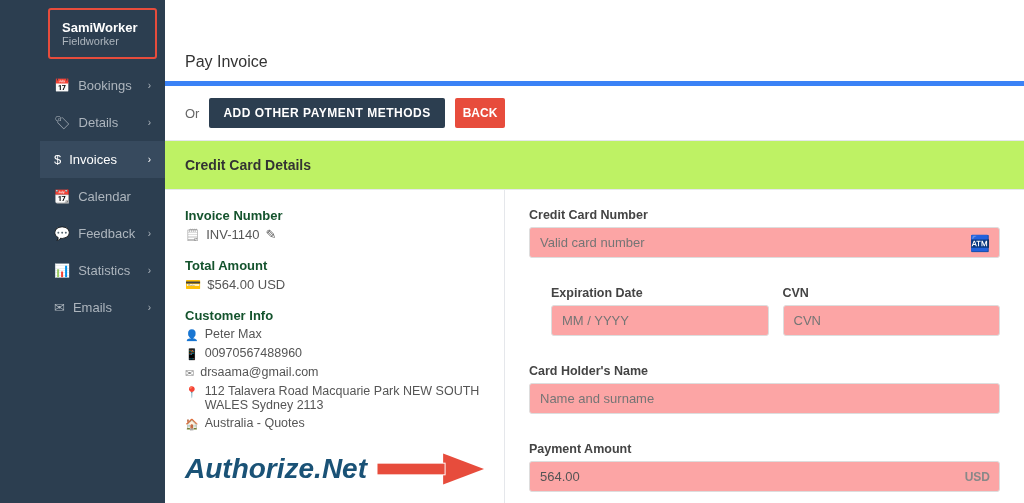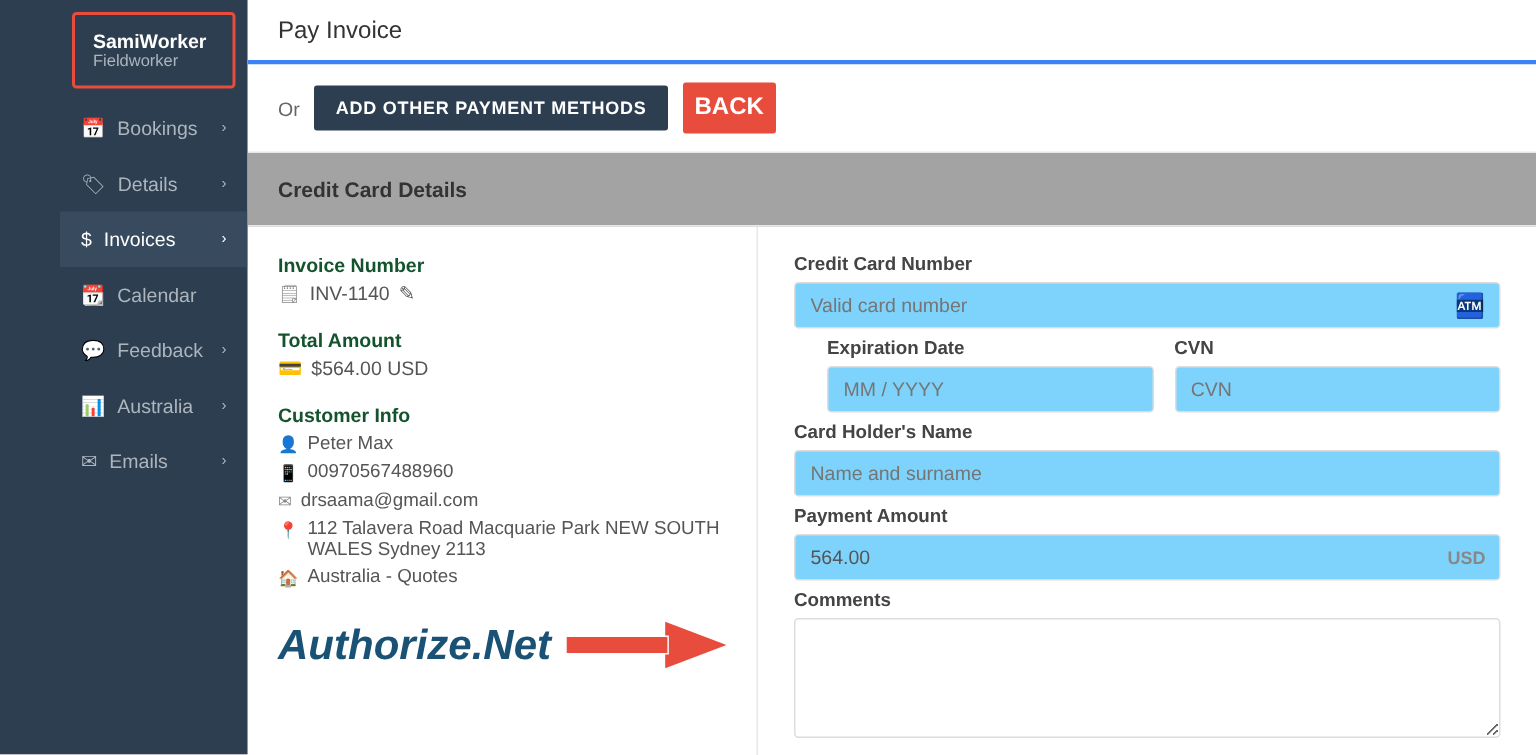--- a/index.html
+++ b/index.html
@@ -59,25 +59,26 @@
       flex: 1;
       background: #fff;
       overflow-y: auto;
       display: flex;
       flex-direction: column;
     }
 
     
     .page-header {
       padding: 12px 20px 10px;
-      border-bottom: 3px solid #3b82f6;
+      border-bottom: 5px solid #3b82f6;
       font-size: 16px;
       font-weight: 500;
       color: #333;
       background: #fff;
+      margin-top: 41px;
     }
 
     
     .action-bar {
       padding: 12px 20px;
       display: flex;
       align-items: center;
       gap: 10px;
       border-bottom: 1px solid #e5e7eb;
       background: #fff;
@@ -95,30 +96,30 @@
       font-weight: 600;
       letter-spacing: 0.5px;
       cursor: pointer;
       border-radius: 2px;
     }
     .btn-back {
       background: #e74c3c;
       color: #fff;
       border: none;
       padding: 8px 8px;
-      font-size: 16px;
+      font-size: 12px;
       font-weight: 600;
       cursor: pointer;
       border-radius: 2px;
     }
 
     
     .cc-section {
       padding: 16px 20px;
-      background: #a3a3a3;
+      background: #bef264;
       border-bottom: 1px solid #e5e7eb;
     }
     .cc-title {
       font-size: 14px;
       font-weight: 600;
       color: #333;
       margin-bottom: 2px;
     }
 
     
@@ -180,37 +181,37 @@
     .arrow-container {
       display: flex;
       align-items: center;
     }
 
     
     .right-panel {
       flex: 1;
       padding: 18px 24px;
     }
-    .form-group { margin-bottom: 6px; }
+    .form-group { margin-bottom: 28px; }
     .form-label {
       display: block;
       font-size: 12.5px;
       font-weight: 600;
       color: #444;
       margin-bottom: 5px;
     }
     .form-input {
       width: 100%;
       padding: 7px 10px;
       border: 1px solid #ddd;
       border-radius: 3px;
       font-size: 13px;
       color: #555;
       outline: none;
-      background: #7dd3fc;
+      background: #fca5a5;
     }
     .form-row { display: flex; gap: 14px; padding-left: 22px; }
     .form-row .form-group { flex: 1; }
     .cc-num-wrapper { position: relative; }
     .cc-num-wrapper .cc-icon {
       position: absolute;
       right: 10px;
       top: 50%;
       transform: translateY(-50%);
       color: #888;
@@ -283,21 +284,21 @@
       <div class="nav-item">
     <div class="nav-left">
       <span style="font-size:13px;">💬</span>
       <span>Feedback</span>
     </div>
     <span class="chevron">›</span>
   </div>
       <div class="nav-item">
     <div class="nav-left">
       <span style="font-size:13px;">📊</span>
-      <span>Australia</span>
+      <span>Statistics</span>
     </div>
     <span class="chevron">›</span>
   </div>
       <div class="nav-item">
     <div class="nav-left">
       <span style="font-size:13px;">✉</span>
       <span>Emails</span>
     </div>
     <span class="chevron">›</span>
   </div>

